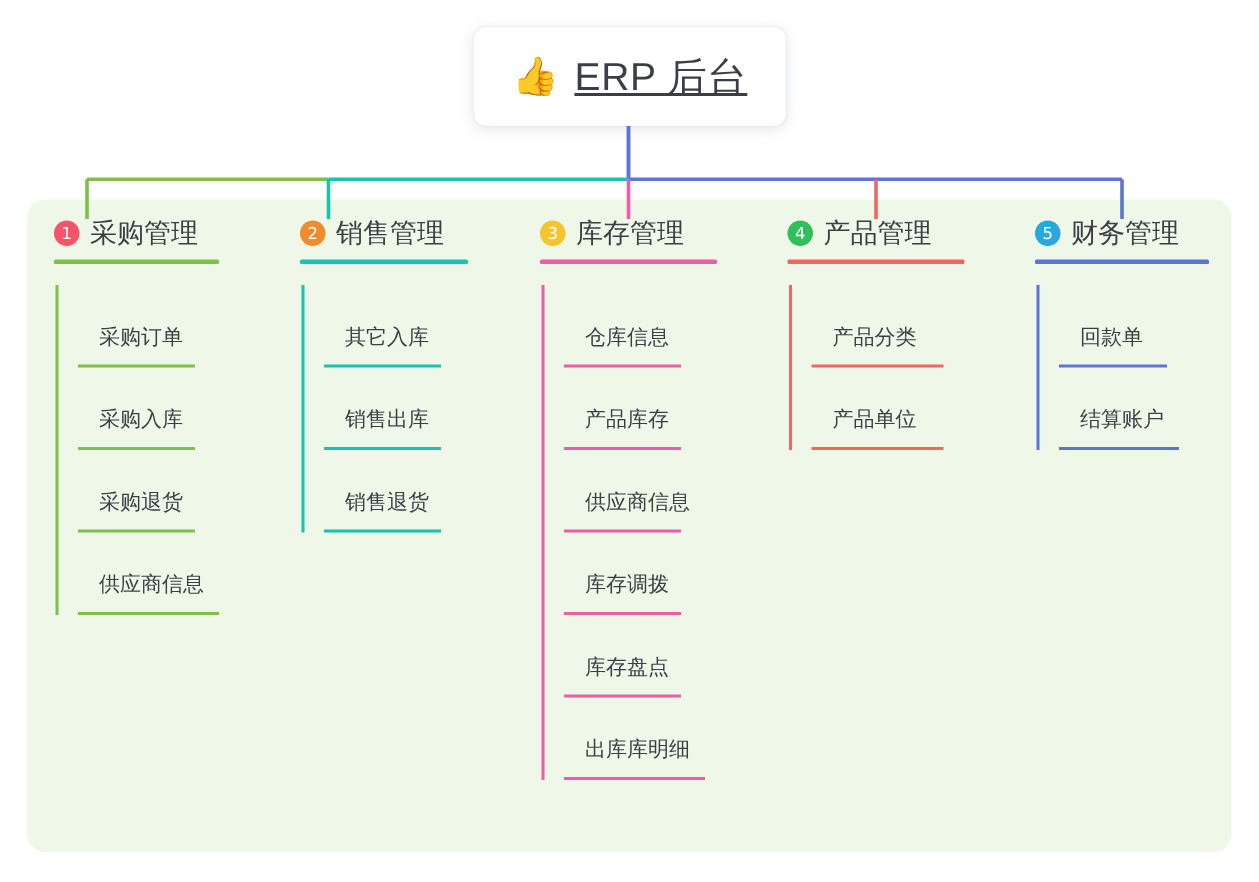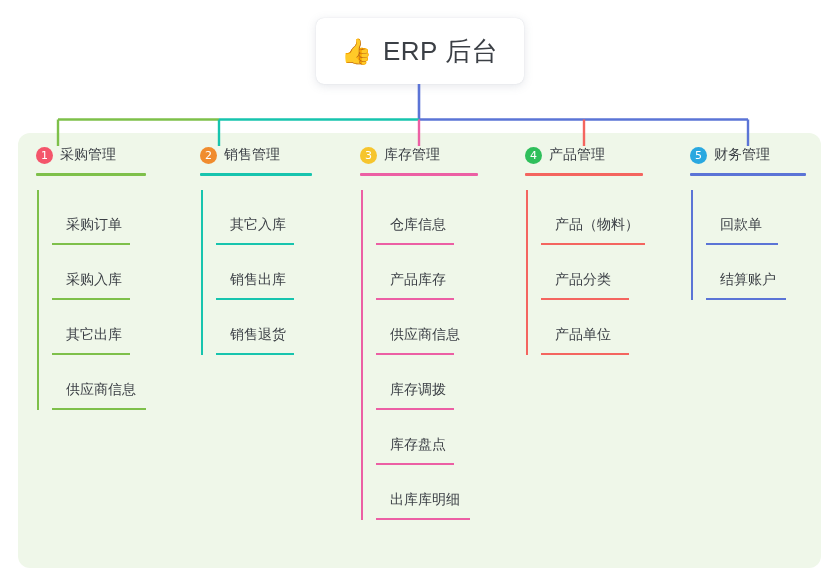--- a/index.html
+++ b/index.html
@@ -40,20 +40,21 @@
   #root-card .thumb {
     font-size: 25px;
     line-height: 1;
     color: #f2b43b;
   }
   #root-card .root-text {
     font-size: 26px;
     color: #3b3f45;
     letter-spacing: 0.5px;
     white-space: nowrap;
+    text-decoration: underline;
   }
 
   
   #panel {
     position: absolute;
     left: 18px;
     top: 133px;
     width: 803px;
     height: 435px;
     background: #eff7e9;
@@ -87,21 +88,21 @@
     height: 17px;
     border-radius: 50%;
     color: #ffffff;
     font-size: 11px;
     line-height: 17px;
     text-align: center;
     font-family: "DejaVu Sans", sans-serif;
     flex: 0 0 auto;
   }
   .col-title {
-    font-size: 14px;
+    font-size: 18px;
     color: #3b3f45;
   }
   .col-rule {
     height: 3px;
     margin-top: 6px;
     border-radius: 1px;
   }
 
   .items {
     position: relative;
@@ -173,21 +174,21 @@
         <div style="position: absolute; left: 1px; top: 0px; bottom: 0px; width: 2px; background: rgb(126, 192, 74);"></div>
         <div class="item">
           <span class="item-label">采购订单</span>
           <div class="item-rule" style="background: rgb(126, 192, 74); width: 78px;"></div>
         </div>
         <div class="item">
           <span class="item-label">采购入库</span>
           <div class="item-rule" style="background: rgb(126, 192, 74); width: 78px;"></div>
         </div>
         <div class="item">
-          <span class="item-label">其它出库</span>
+          <span class="item-label">采购退货</span>
           <div class="item-rule" style="background: rgb(126, 192, 74); width: 78px;"></div>
         </div>
         <div class="item">
           <span class="item-label">供应商信息</span>
           <div class="item-rule" style="background: rgb(126, 192, 74); width: 94px;"></div>
         </div>
       </div>
     </div>
     <div class="column" style="left: 200px;">
       <div class="col-header">
@@ -247,24 +248,20 @@
     </div>
     <div class="column" style="left: 525px;">
       <div class="col-header">
         <span class="badge" style="background: rgb(47, 191, 91);">4</span>
         <span class="col-title">产品管理</span>
       </div>
       <div class="col-rule" style="background: rgb(244, 101, 95); width: 118px;"></div>
       <div class="items">
         <div style="position: absolute; left: 1px; top: 0px; bottom: 0px; width: 2px; background: rgb(244, 101, 95);"></div>
         <div class="item">
-          <span class="item-label">产品（物料）</span>
-          <div class="item-rule" style="background: rgb(244, 101, 95); width: 104px;"></div>
-        </div>
-        <div class="item">
           <span class="item-label">产品分类</span>
           <div class="item-rule" style="background: rgb(244, 101, 95); width: 88px;"></div>
         </div>
         <div class="item">
           <span class="item-label">产品单位</span>
           <div class="item-rule" style="background: rgb(244, 101, 95); width: 88px;"></div>
         </div>
       </div>
     </div>
     <div class="column" style="left: 690px;">

